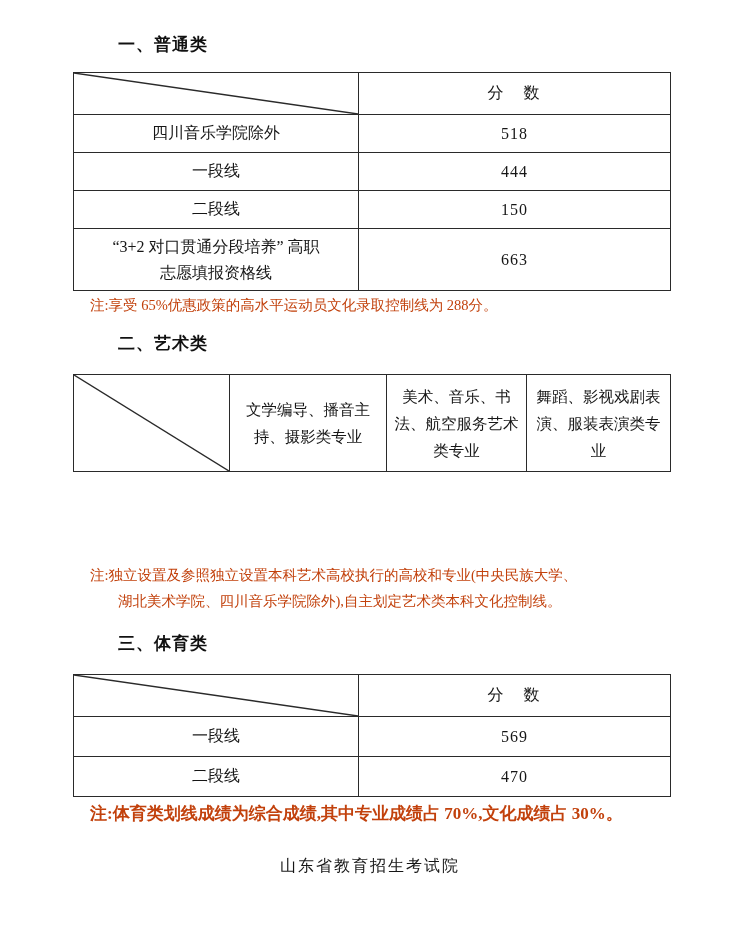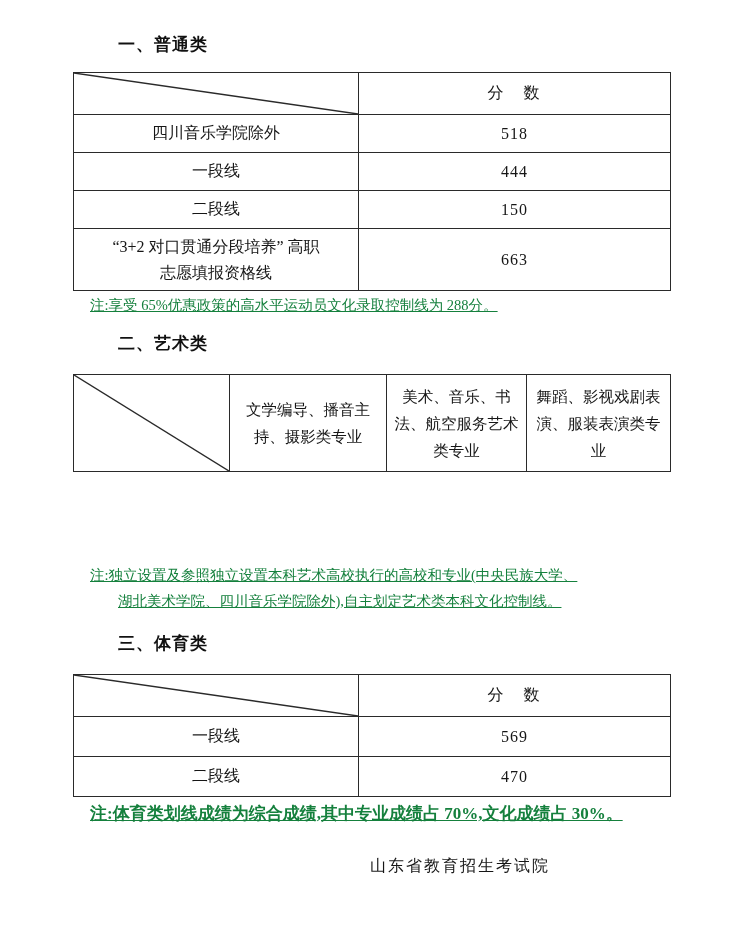--- a/index.html
+++ b/index.html
@@ -72,34 +72,33 @@
   .multiline-label div { line-height: 26px; }
   .arts-colhead {
     line-height: 27px;
     padding: 4px 7px !important;
     font-size: 15.5px !important;
   }
   .note {
     position: absolute;
     left: 90px;
     font-size: 14.5px;
-    color: #15803d;
+    color: #c2410c;
     white-space: nowrap;
-    text-decoration: underline;
   }
   #note-general { top: 296px; }
   #note-arts-1  { top: 566px; }
   #note-arts-2  { top: 592px; left: 118px; }
   #note-sports  { top: 802px; font-weight: bold; font-size: 17px; }
 
   .footer-line {
     position: absolute;
     left: 280px;
     width: 360px;
-    text-align: center;
+    text-align: left;
     font-size: 16px;
     color: #161616;
   }
   #footer-issuer { top: 856px; letter-spacing: 2px; }
   #footer-date   { top: 890px; letter-spacing: 1px; }
 </style>
 </head>
 <body>
 
 <div class="page">

